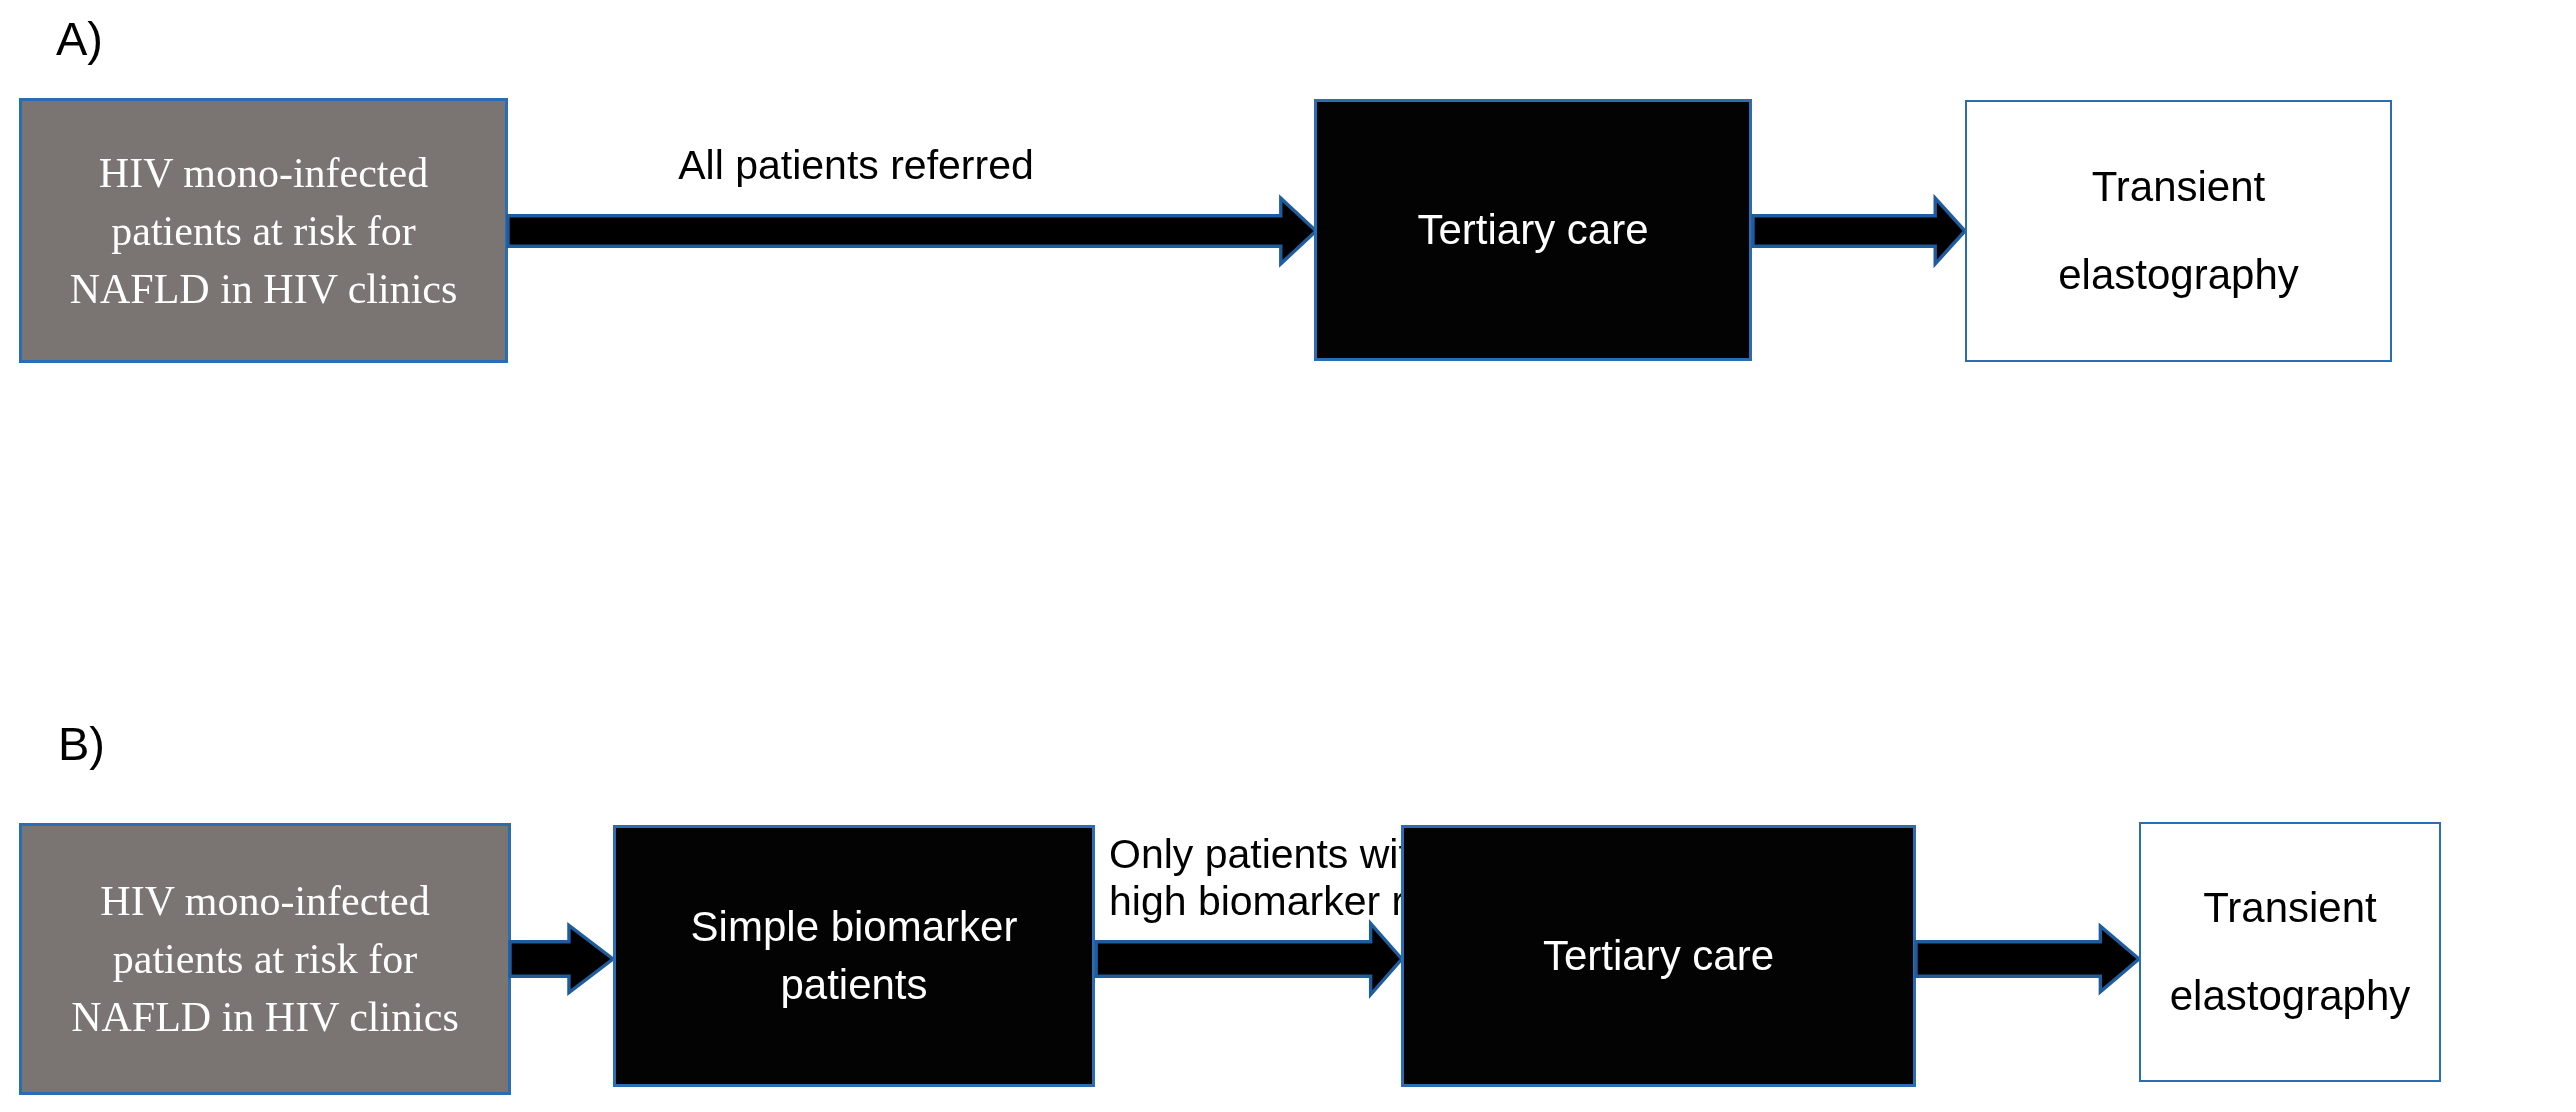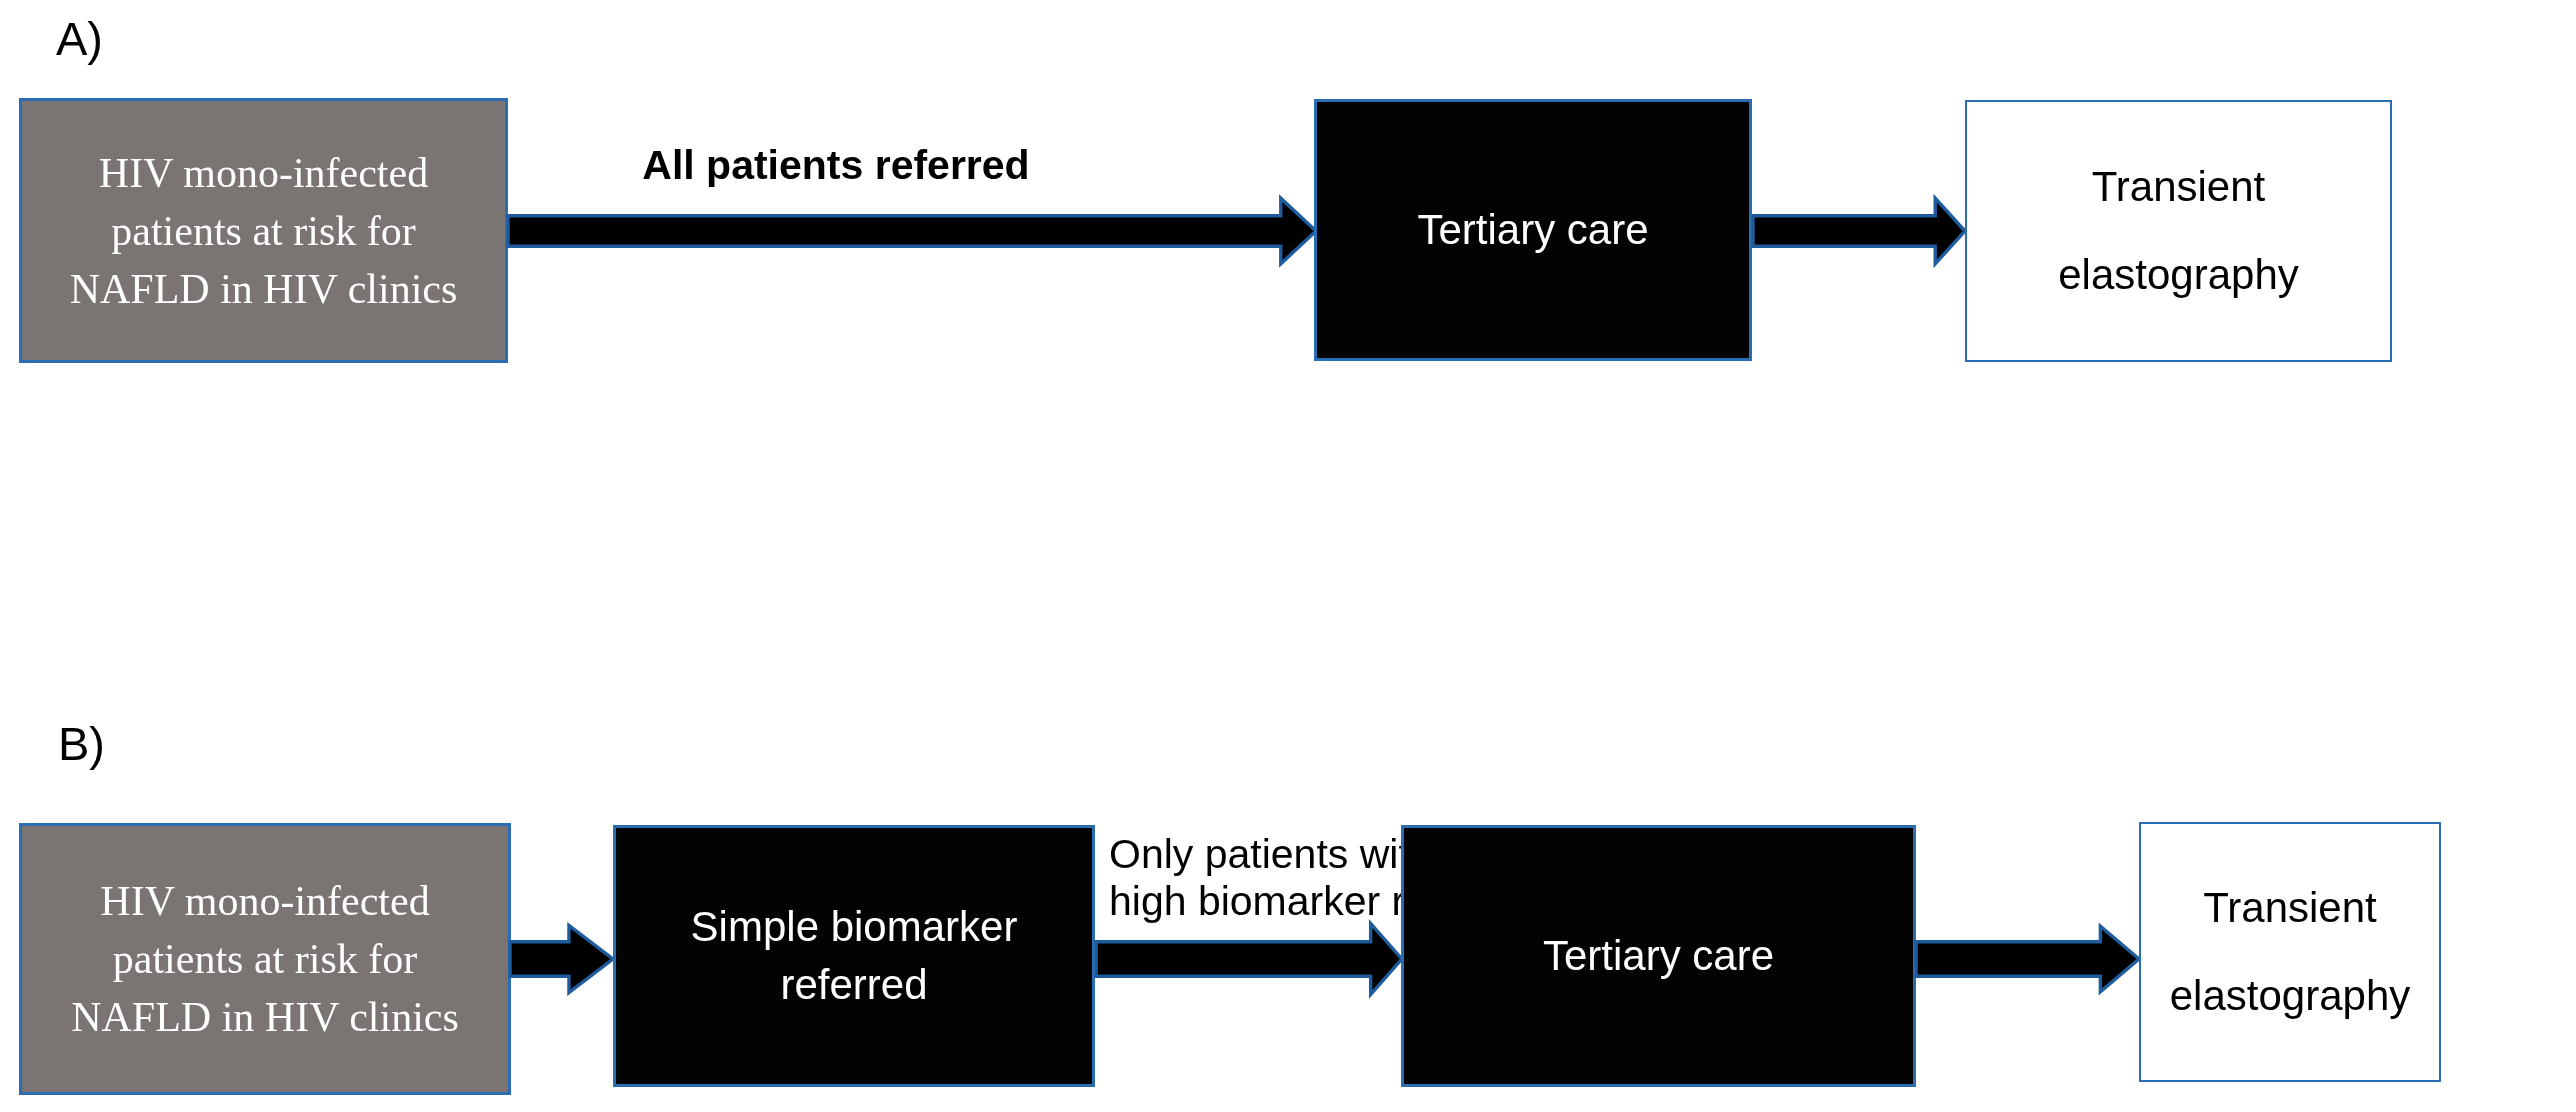--- a/index.html
+++ b/index.html
@@ -66,21 +66,21 @@
 <div class="canvas">
 
   <div class="abs panel-label" style="left:56px; top:15px;">A)</div>
 
   <div class="abs node gray" style="left:19px; top:98px; width:489px; height:265px;">
     <div class="line">HIV mono-infected</div>
     <div class="line">patients at risk for</div>
     <div class="line">NAFLD in HIV clinics</div>
   </div>
 
-  <div class="abs arrow-label centered" style="left:512px; top:144px; width:648px;font-weight:bold;">All patients referred</div>
+  <div class="abs arrow-label centered" style="left:532px; top:144px; width:648px;">All patients referred</div>
 
   <svg class="abs arrow-svg" style="left:508px; top:190px;" width="808" height="82" viewBox="0 0 1193 121">
     <polygon points="0,38 1141,38 1141,12 1193,60.5 1141,109 1141,83 0,83"></polygon>
   </svg>
 
   <div class="abs node black" style="left:1314px; top:99px; width:438px; height:262px;">
     <div class="line">Tertiary care</div>
   </div>
 
   <svg class="abs arrow-svg" style="left:1753px; top:190px;" width="212" height="82" viewBox="0 0 313 121">
@@ -99,21 +99,21 @@
     <div class="line">patients at risk for</div>
     <div class="line">NAFLD in HIV clinics</div>
   </div>
 
   <svg class="abs arrow-svg" style="left:510px; top:918px;" width="103" height="82" viewBox="0 0 152 121">
     <polygon points="0,35 87,35 87,11 152,60.5 87,110 87,86 0,86"></polygon>
   </svg>
 
   <div class="abs node black" style="left:613px; top:825px; width:482px; height:262px;">
     <div class="line">Simple biomarker</div>
-    <div class="line">referred</div>
+    <div class="line">patients</div>
   </div>
 
   <div class="abs arrow-label two-line" style="left:1109px; top:831px;">
     <div>Only patients with</div>
     <div>high biomarker referred</div>
   </div>
 
   <svg class="abs arrow-svg" style="left:1096px; top:918px;" width="306" height="82" viewBox="0 0 451 121">
     <polygon points="0,35 405,35 405,8 451,60.5 405,113 405,86 0,86"></polygon>
   </svg>

